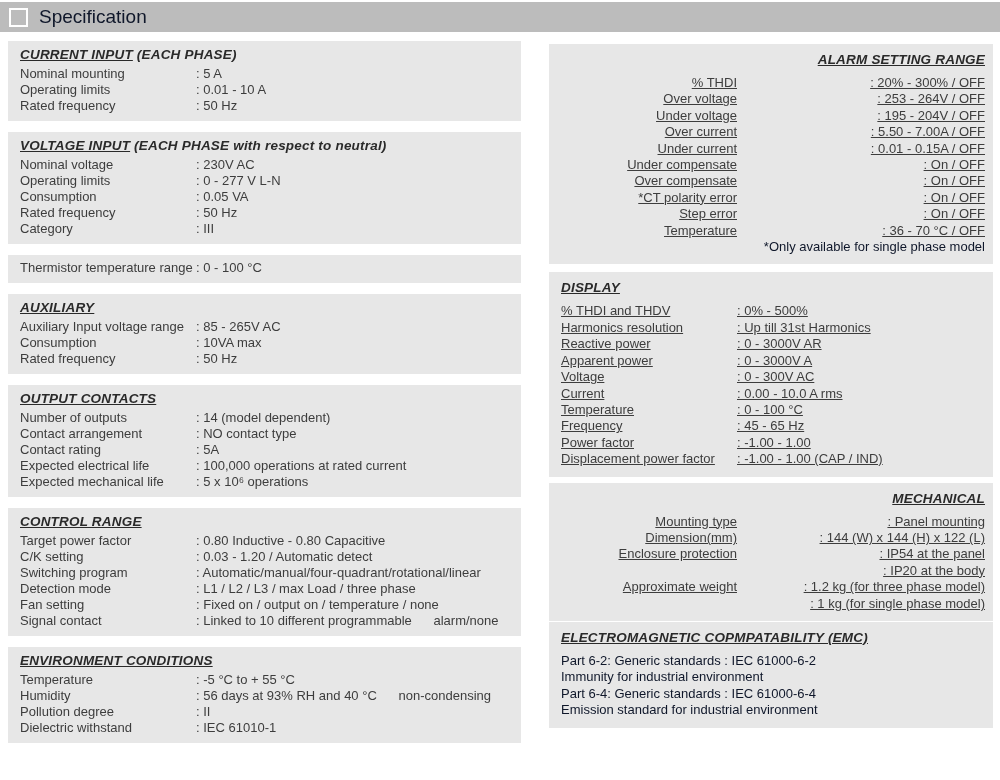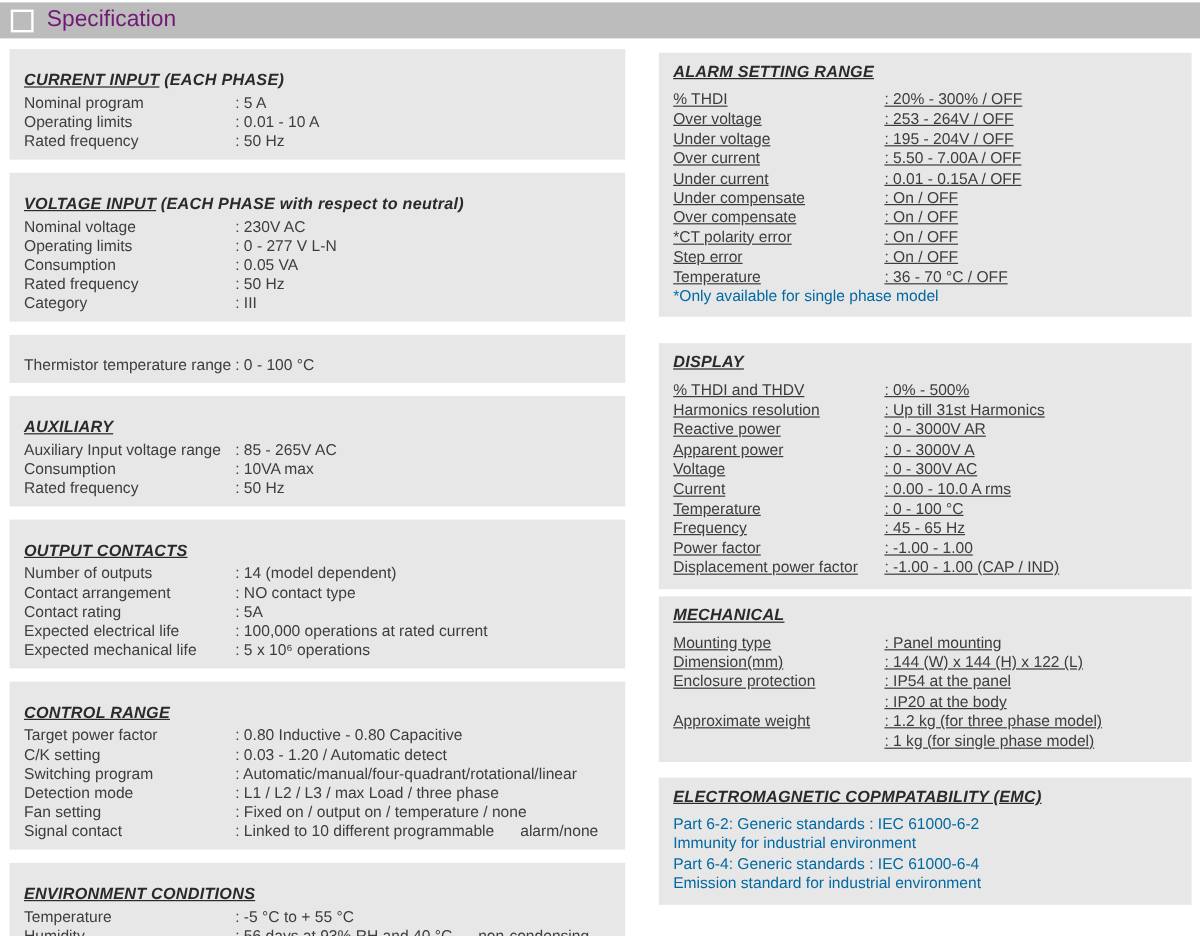--- a/index.html
+++ b/index.html
@@ -13,62 +13,62 @@
   .header-bar {
     position:absolute; top:2px; left:0; width:1000px; height:30px;
     background:#bcbcbc; display:flex; align-items:center; box-sizing:border-box;
     padding-left:9px;
   }
   .header-icon {
     width:15px; height:15px; border:2px solid #ffffff; background:transparent;
     flex:0 0 auto;
   }
   .header-title {
-    margin-left:11px; font-size:19px; color:#701a75; line-height:30px;
+    margin-left:11px; font-size:19px; color:#0f172a; line-height:30px;
   }
   
   .col { position:absolute; }
   .col-left  { left:8px;   top:41px; width:513px; }
   .col-right { left:549px; top:44px; width:444px; }
   
   .spec-section {
     background:#e7e7e7; box-sizing:border-box;
-    padding:17px 8px 7px 12px; margin-bottom:11px;
+    padding:5px 8px 7px 12px; margin-bottom:11px;
   }
   .col-right .spec-section { padding:7px 8px 9px 12px; }
-  .col-right .spec-section:nth-child(1) { margin-bottom:22px; }
+  .col-right .spec-section:nth-child(1) { margin-bottom:8px;text-align:right; }
   .col-right .spec-section:nth-child(2) { margin-bottom:6px; }
-  .col-right .spec-section:nth-child(3) { margin-bottom:13px; }
+  .col-right .spec-section:nth-child(3) { margin-bottom:1px;text-align:right; }
   .section-title {
     margin:0 0 3px 0; font-size:13.5px; font-weight:bold; font-style:italic;
     color:#2a2a2a; line-height:17px; letter-spacing:0.2px;
   }
   .col-right .section-title { margin-bottom:7px; }
   .section-title .title-text { text-decoration:underline; }
   .section-title .title-suffix { text-decoration:none; }
   
   .row { display:flex; font-size:13px; line-height:16px; color:#3d3d3d; }
   .col-right .row { line-height:16.4px;text-decoration:underline; }
   .row .label { flex:0 0 176px; white-space:nowrap; }
   .row .value { white-space:pre-wrap; flex:1 1 auto; }
-  .line, .footnote { font-size:13px; line-height:16.4px; color:#0369a1; white-space:pre-wrap; }
+  .line, .footnote { font-size:13px; line-height:16.4px; color:#0f172a; white-space:pre-wrap; }
 </style>
 </head>
 <body>
 
 <div class="header-bar">
   <span class="header-icon"></span>
   <span class="header-title">Specification</span>
 </div>
 
 <div class="col col-left">
     <section class="spec-section">
       <h3 class="section-title"><span class="title-text">CURRENT INPUT</span><span class="title-suffix"> (EACH PHASE)</span></h3>
       <div class="row">
-        <span class="label">Nominal program</span>
+        <span class="label">Nominal mounting</span>
         <span class="value">: 5 A</span>
       </div>
       <div class="row">
         <span class="label">Operating limits</span>
         <span class="value">: 0.01 - 10 A</span>
       </div>
       <div class="row">
         <span class="label">Rated frequency</span>
         <span class="value">: 50 Hz</span>
       </div>

